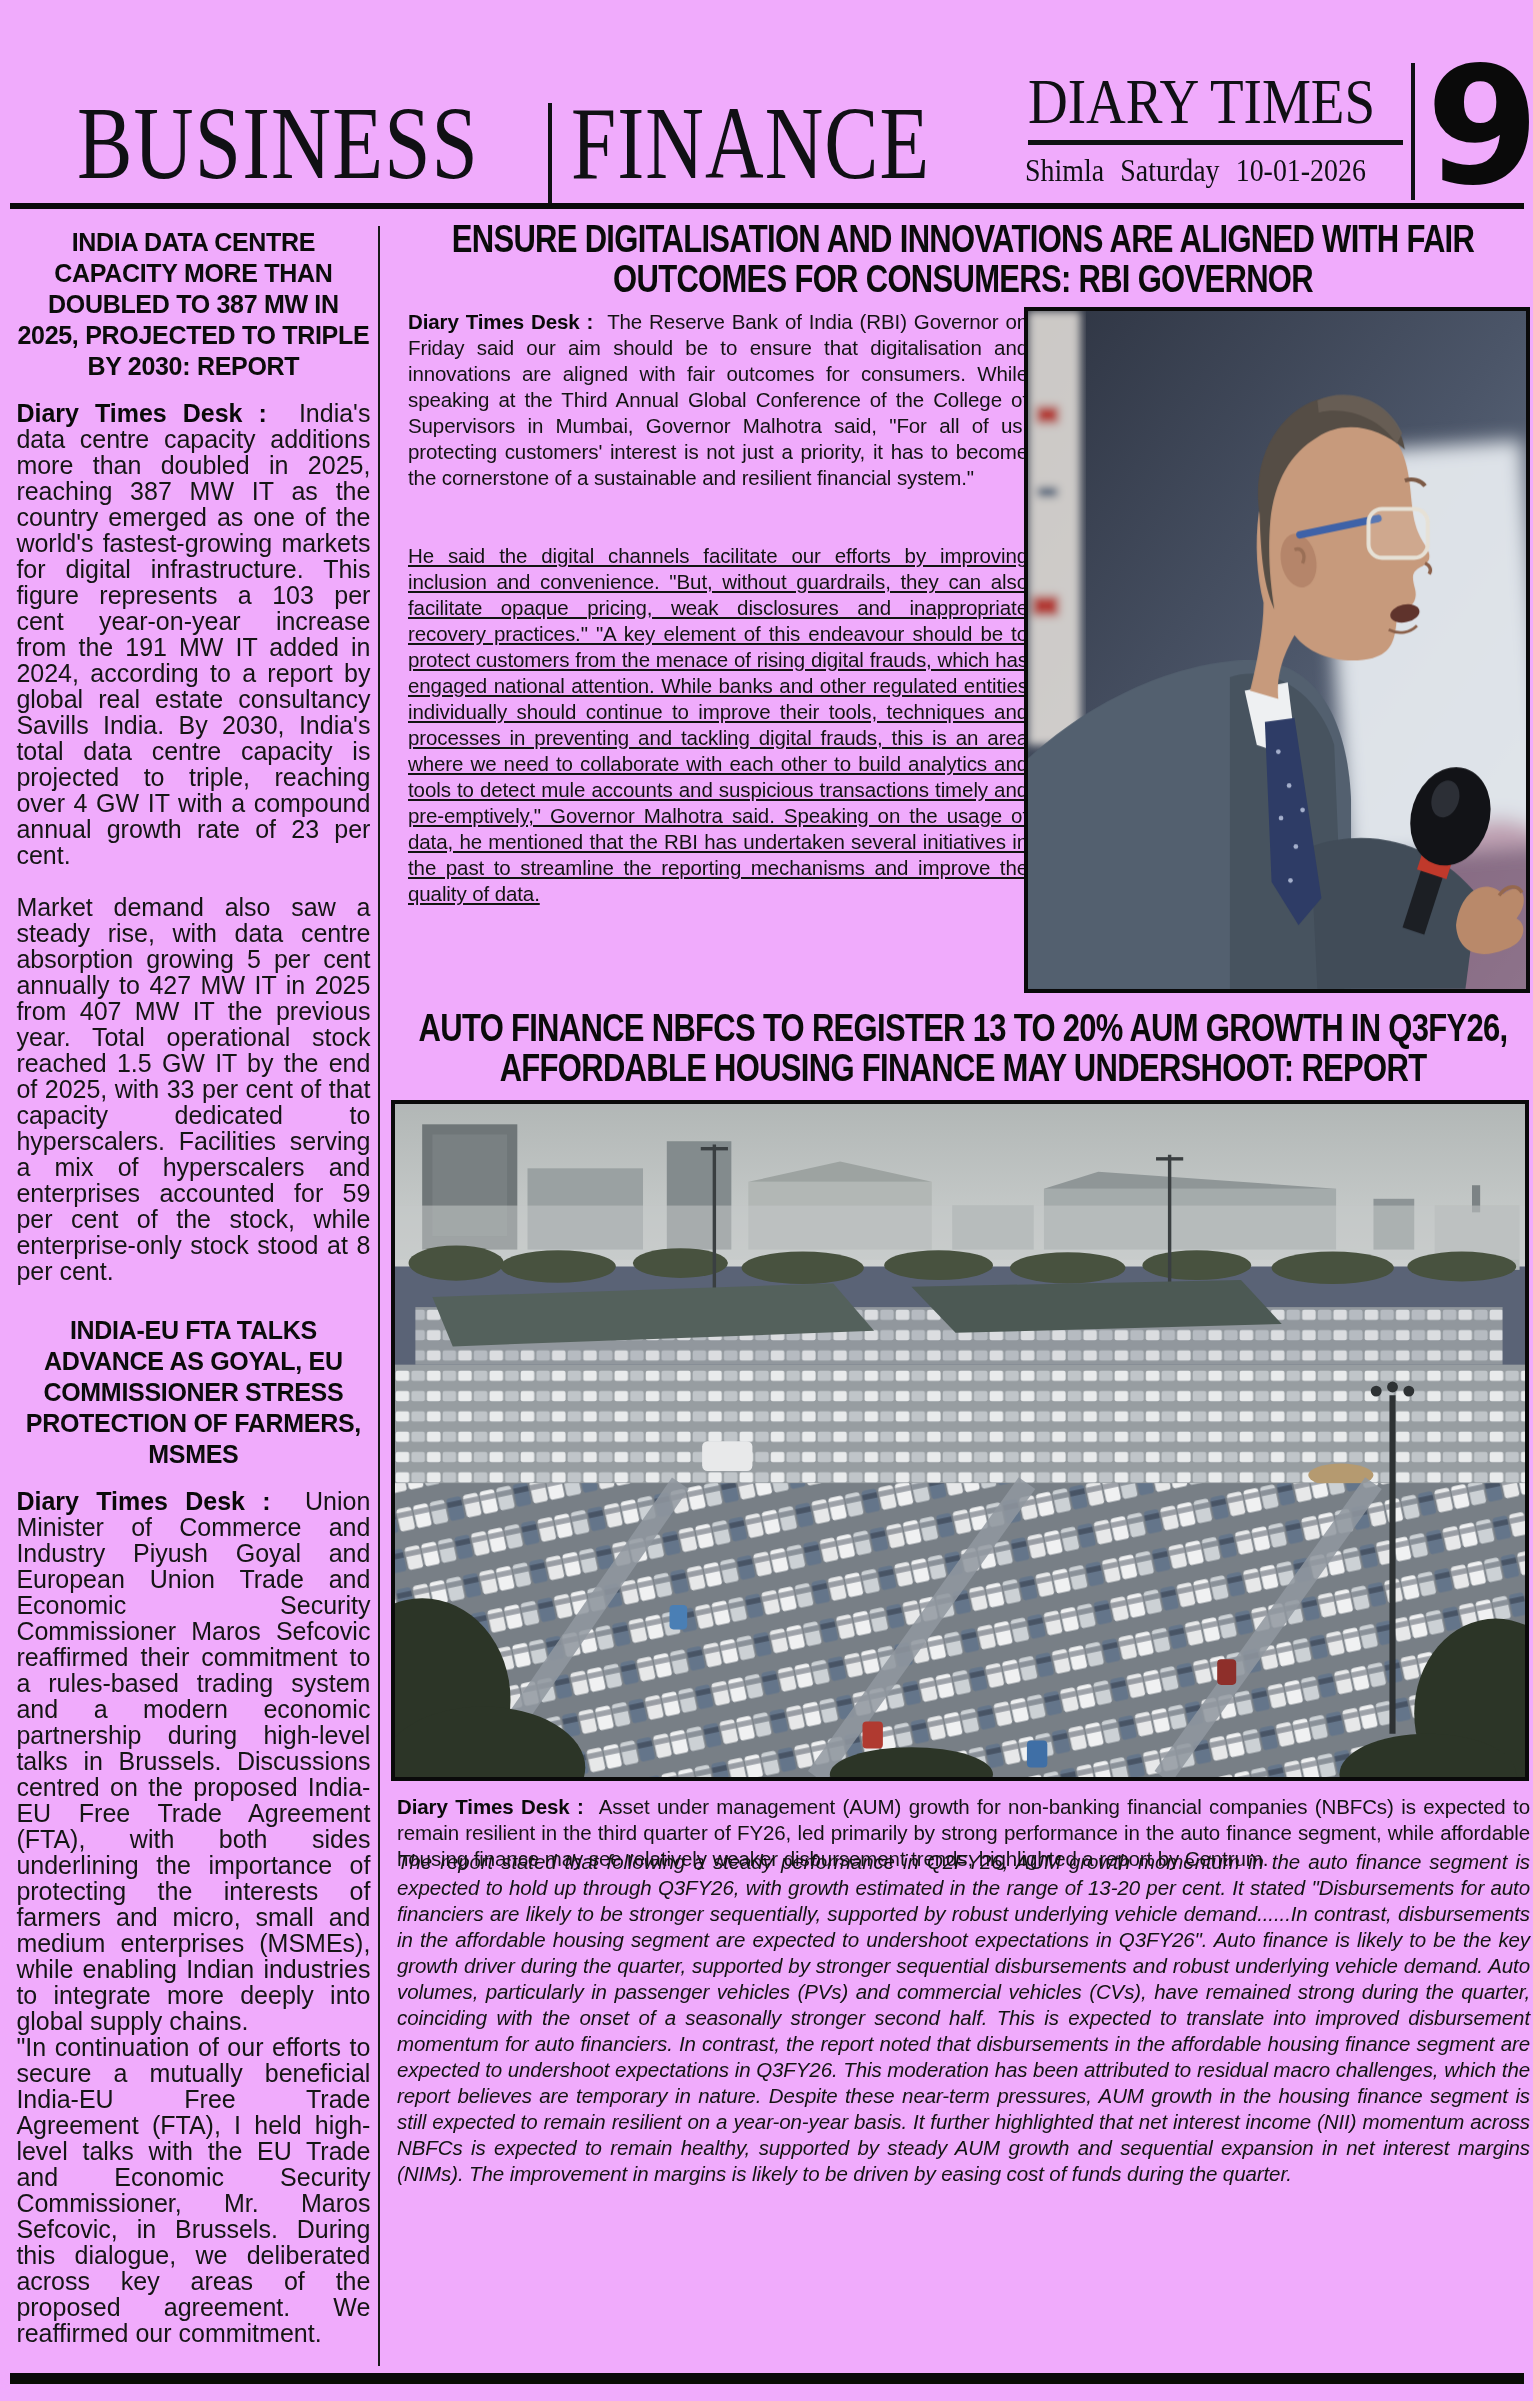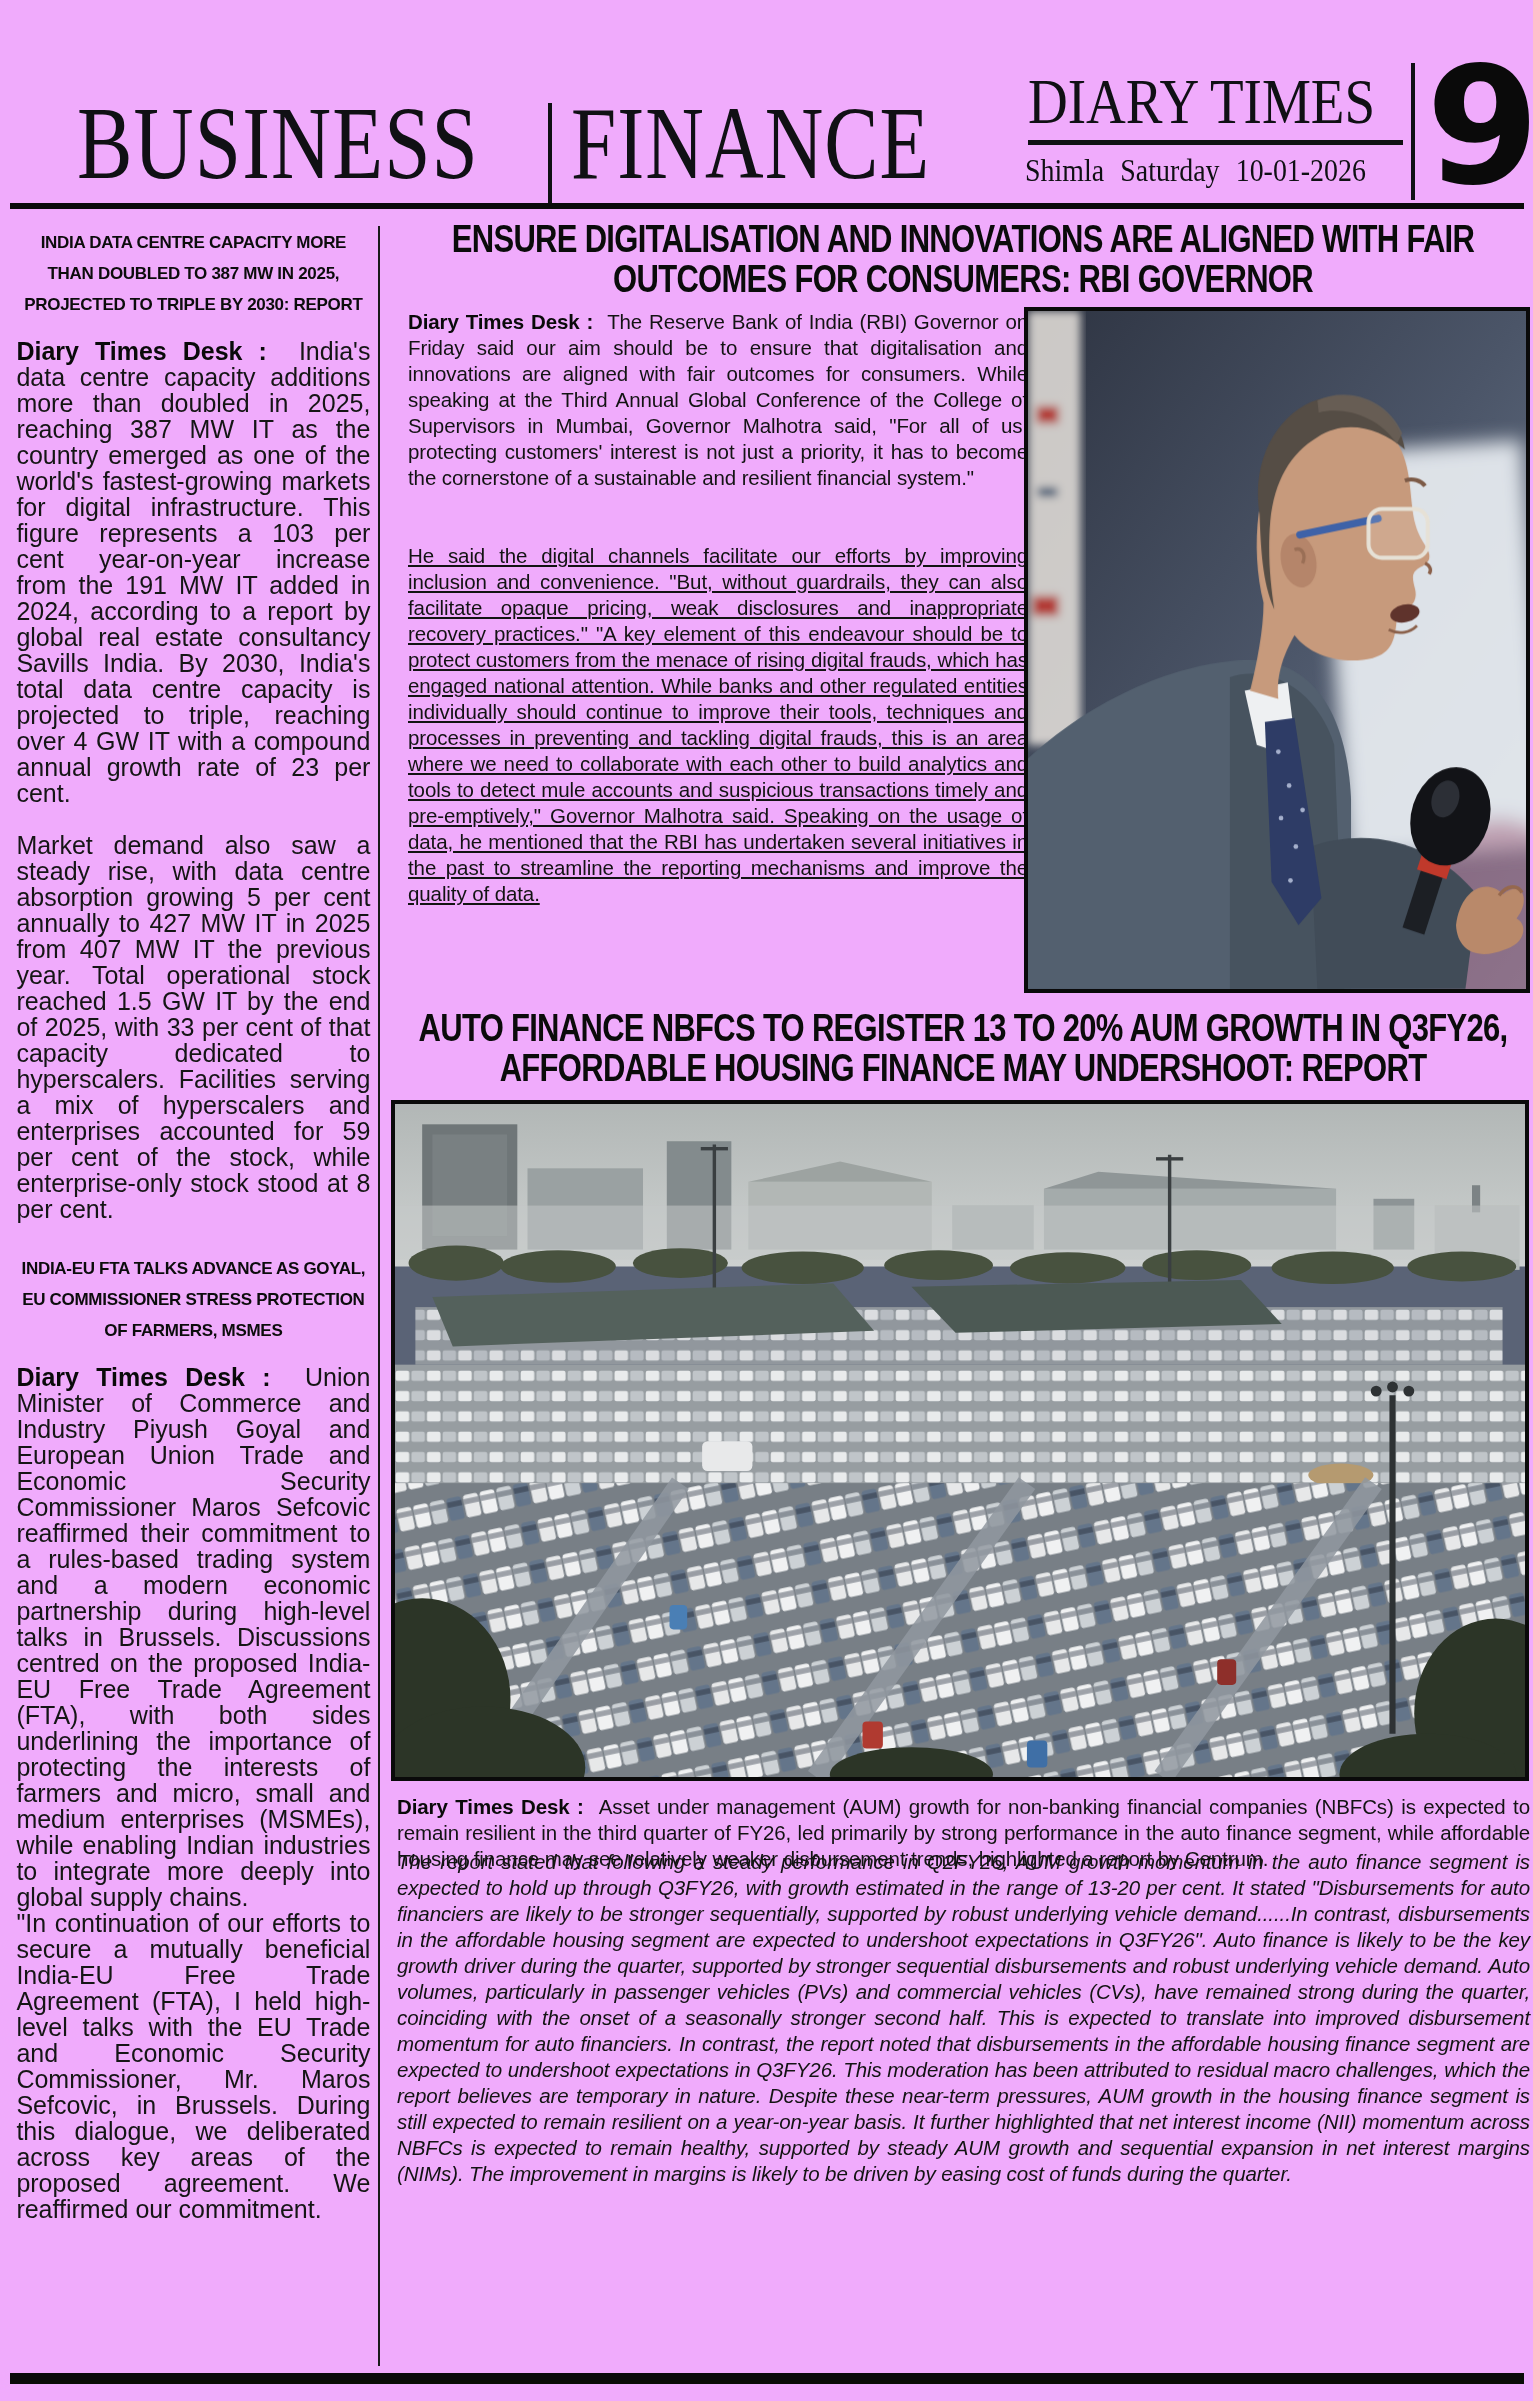--- a/index.html
+++ b/index.html
@@ -22,21 +22,21 @@
   .paper-rule    { position:absolute; left:1028px; top:140px; width:375px; height:4.8px; background:#101014; }
   .dateline      { position:absolute; left:1025px; top:152px; font-family:"Liberation Serif", serif; font-size:31px; line-height:37px; word-spacing:10.3px; white-space:nowrap; transform:scaleX(.90); transform-origin:0 0; color:#101014; }
   .page-num-bar  { position:absolute; left:1411px; top:63px; width:4.1px; height:137px; background:#101014; }
   .page-number   { position:absolute; left:1426px; top:51px; width:107px; font-family:"DejaVu Sans", sans-serif; font-weight:700; font-size:163px; line-height:151px; color:#0a0a0a; text-align:center; }
   .rule-top    { position:absolute; left:9.6px; top:203px; width:1514px; height:6.2px; background:#0a0a0a; }
   .rule-bottom { position:absolute; left:9.6px; top:2373px; width:1514px; height:11px; background:#0a0a0a; }
   .col-divider { position:absolute; left:378px; top:226px; width:2.1px; height:2140px; background:#1a1a1a; }
   
   .left-col { position:absolute; left:16.4px; top:227px; width:354px; }
   .left-col h2 {
-    font-size:17px; line-height:31px; font-weight:700; letter-spacing:-0.3px;
+    font-size:25px; line-height:31px; font-weight:700; letter-spacing:-0.3px;
     text-align:center; color:#0c0c0c;
   }
   .left-col h2.second { margin-top:31px; }
   .left-col p {
     margin-top:18px; font-size:25px; line-height:26px;
     text-align:justify; color:#151515;
   }
   .left-col p.gap    { margin-top:26px; }
   .left-col p.no-gap { margin-top:0; }
   .byline { font-weight:700; color:#0a0a0a; }

